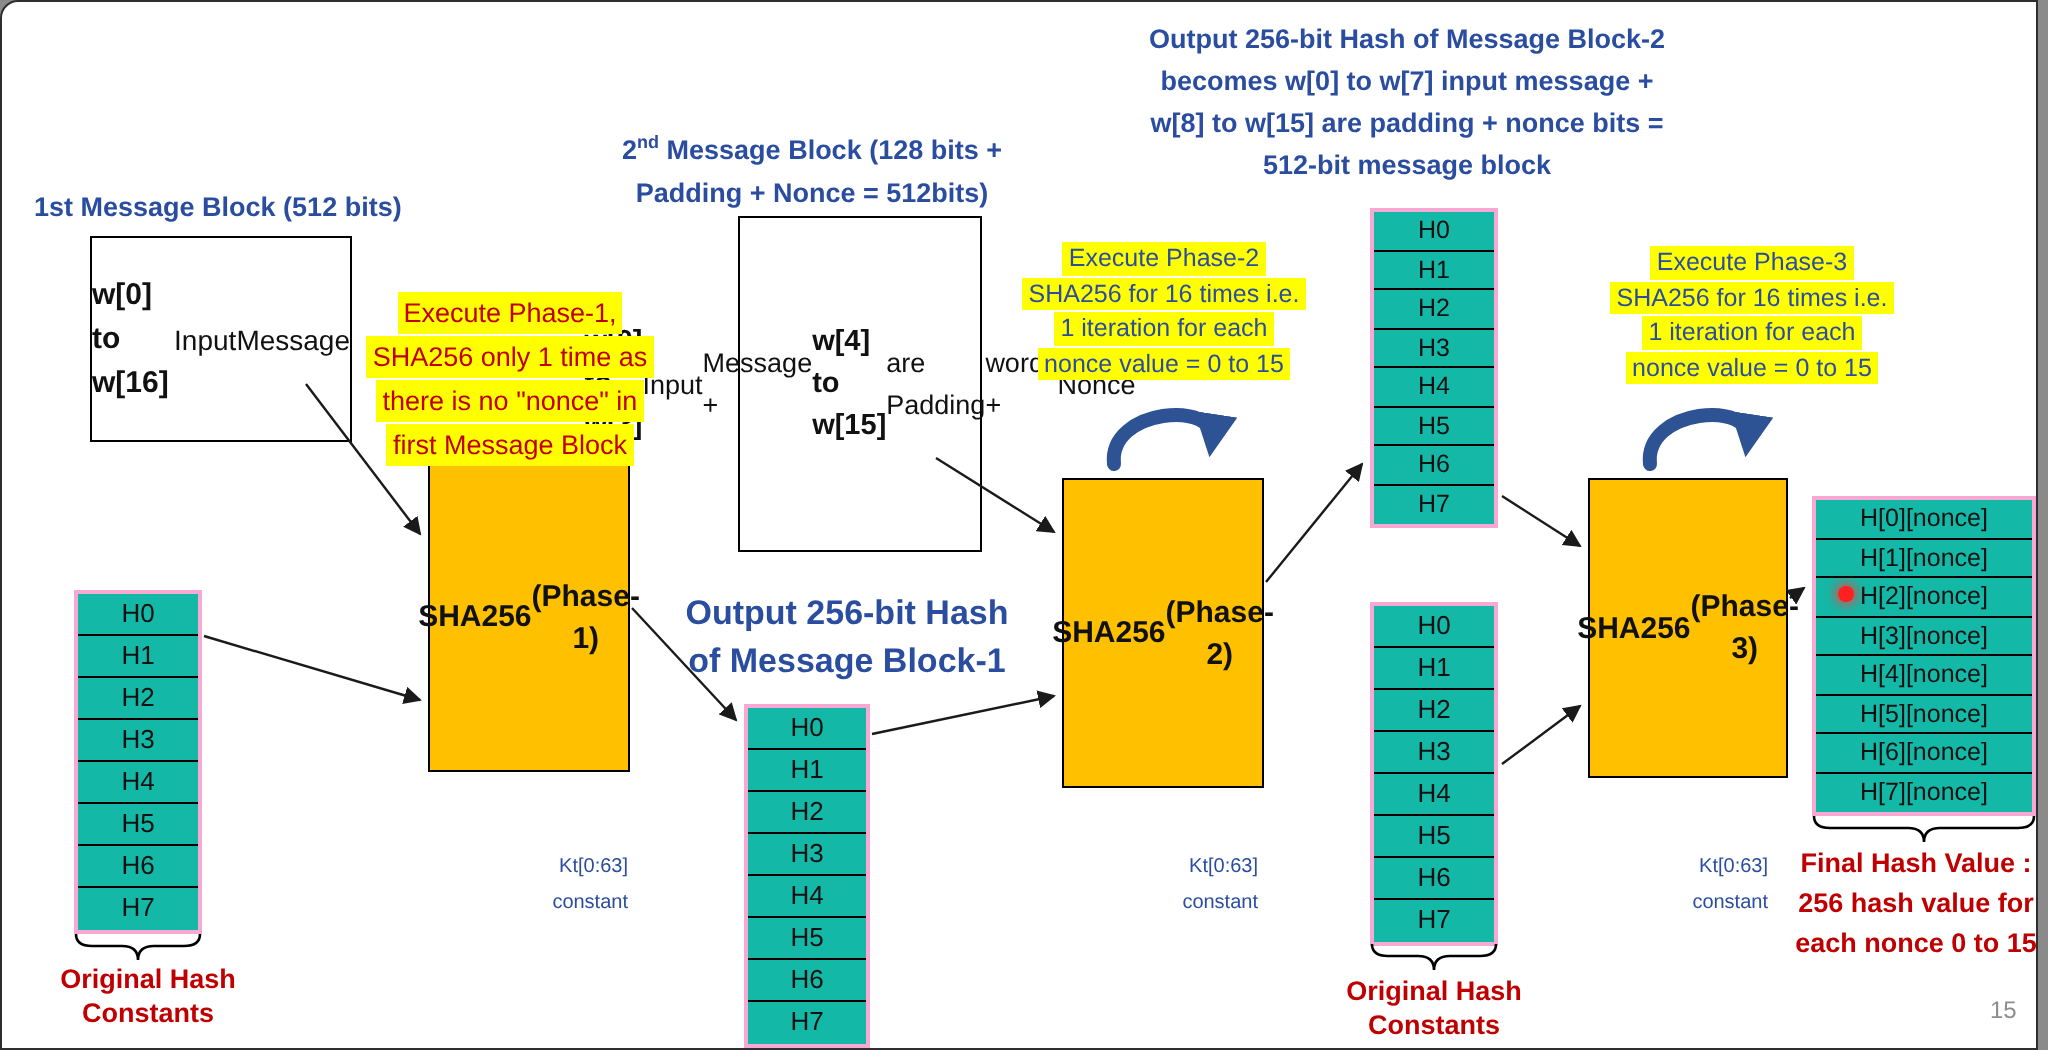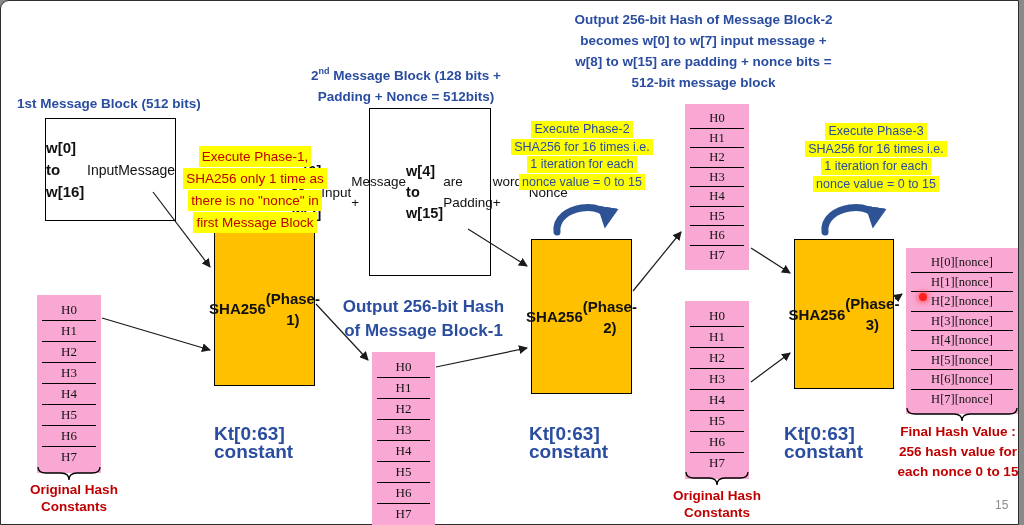--- a/index.html
+++ b/index.html
@@ -8,31 +8,31 @@
          border:1px solid #2e2e2e;border-radius:9px 0 0 0;}
   .abs{position:absolute;}
   .ctr{text-align:center;}
   .title-sm{font-size:13.5px;font-weight:bold;color:#2a4da0;line-height:21px;}
   .title-lg{font-size:17px;font-weight:bold;color:#2a4da0;line-height:24px;}
   .msgbox{position:absolute;border:1px solid #000;background:#fff;box-sizing:border-box;
           display:flex;flex-direction:row;align-items:center;justify-content:center;margin-left:24px;}
   .phasebox{position:absolute;background:#FFC000;border:1px solid #000;box-sizing:border-box;
             display:flex;flex-direction:row;align-items:center;justify-content:center;
             font-weight:bold;font-size:15px;color:#111;line-height:21px;text-align:center;}
-  .htable{position:absolute;border:5px solid #f9a8d4;background:#f9a8d4;box-sizing:border-box;z-index:2;font-family:Liberation Serif, serif;}
+  .htable{position:absolute;border:2px solid #f9a8d4;background:#14b8a6;box-sizing:border-box;z-index:2;}
   .cell{height:21px;line-height:20px;border-bottom:1px solid #000;text-align:center;
         font-size:13px;color:#111;box-sizing:border-box;}
   .htable .cell:last-child{border-bottom:none;}
   .sm .cell{height:19.5px;line-height:19px;font-size:12.5px;}
   .note{position:absolute;text-align:center;font-weight:normal;z-index:2;}
   .note div{margin:0 0 1px 0;}
   .note span{background:#FFFF00;padding:0 3px;display:inline-block;}
   .note1{font-size:13.5px;color:#C00000;line-height:21px;}
   .note23{font-size:12.5px;color:#2a4da0;line-height:16.5px;}
-  .kt{position:absolute;text-align:left;font-size:19px;font-weight:bold;color:#2a4da0;line-height:18px;}
+  .kt{position:absolute;text-align:right;font-size:10px;font-weight:normal;color:#2a4da0;line-height:18px;}
   .capred{position:absolute;text-align:center;font-size:13.5px;font-weight:bold;color:#C00000;line-height:17px;}
   .b1-bold{font-size:15px;font-weight:bold;color:#111;line-height:22px;}
   .b1-reg{font-size:14px;color:#111;line-height:22px;}
   .b2-bold{font-size:14.5px;font-weight:bold;color:#111;line-height:21px;}
   .b2-reg{font-size:13.5px;color:#111;line-height:21px;}
   .nonce-row{border-top:1px solid #000;width:100%;text-align:center;line-height:23px;}
   sup{font-size:9px;}
   #svg-overlay{position:absolute;left:0;top:0;z-index:3;pointer-events:none;}
   #laser-dot{position:absolute;left:918px;top:292px;width:8px;height:8px;border-radius:50%;
              background:#ff2020;box-shadow:0 0 5px 2px rgba(255,60,60,.65);z-index:6;}

